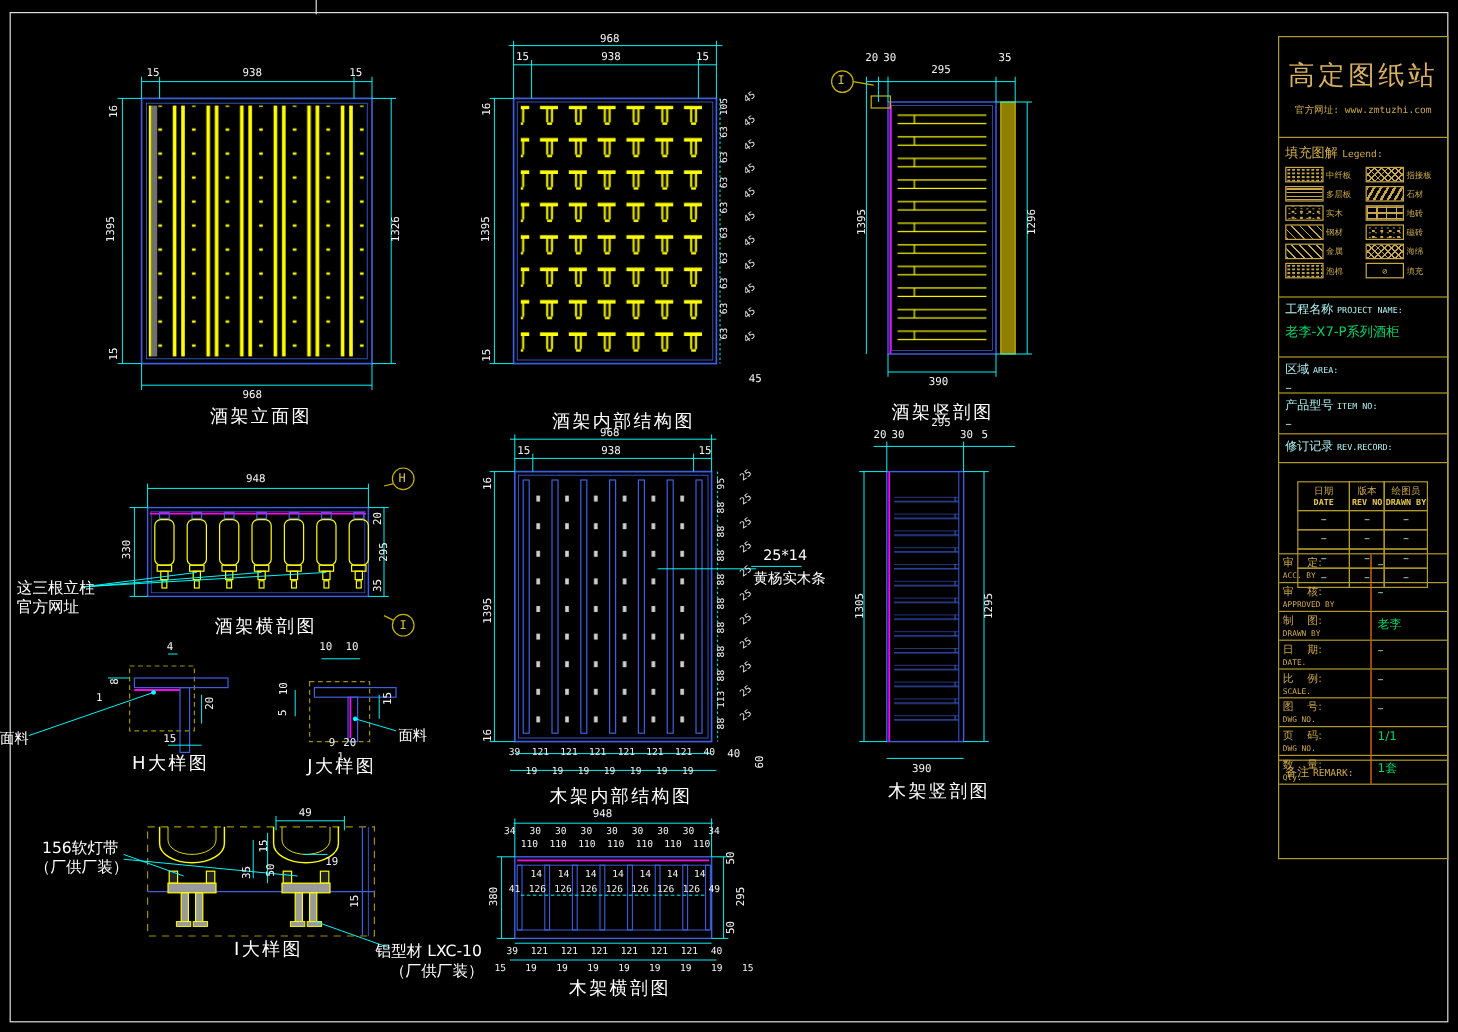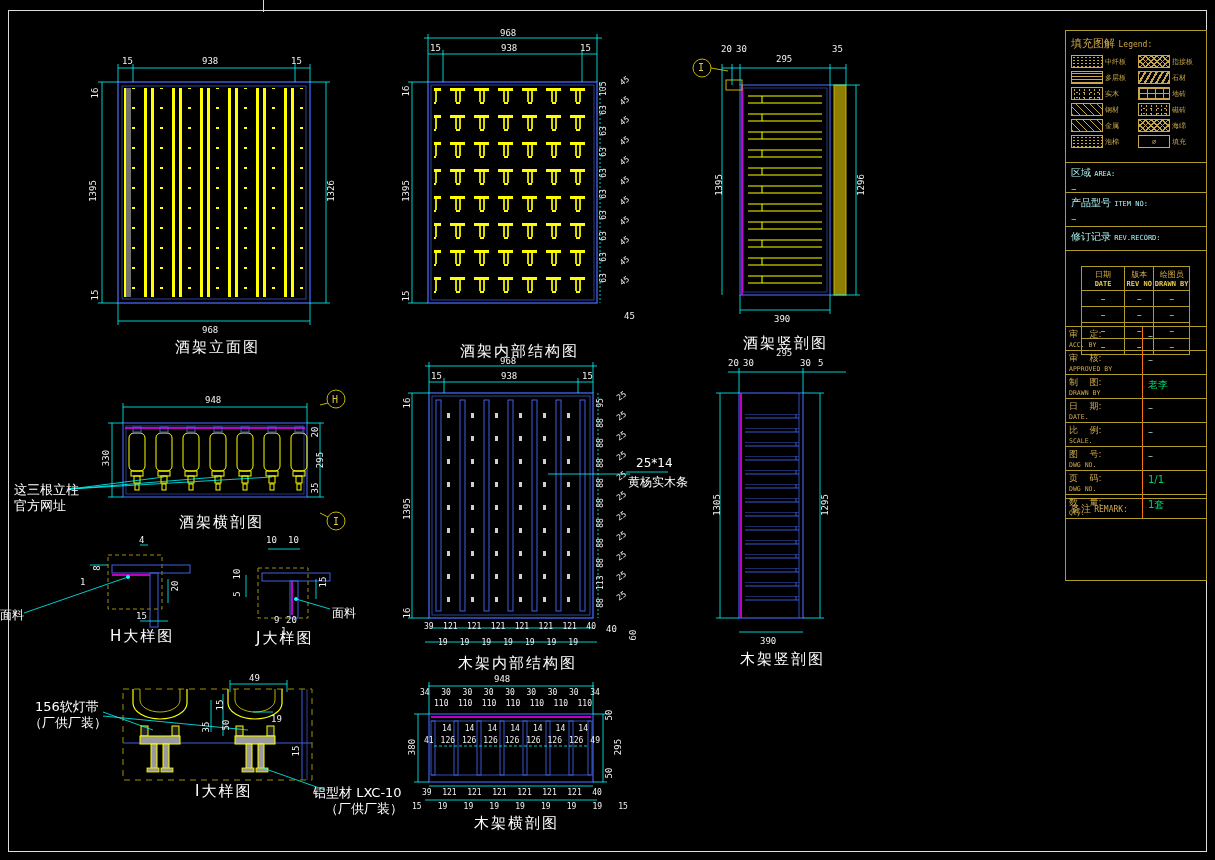--- a/index.html
+++ b/index.html
@@ -589,20 +589,24 @@
         <span>19</span>
         <span>19</span>
         <span>19</span>
         <span>19</span>
         <span>15</span>
       </div>
     <span class="vtitle" style="left:76px;top:142px">木架横剖图</span>
   </div>
 
   <div id="tpanel">
+    <div class="tb" style="height:85px">
+      <div class="brand">高定图纸站</div>
+      <div class="website">官方网址: www.zmtuzhi.com</div>
+    </div>
     <div class="tb" style="height:133px">
       <div class="legend-title">
         <span>填充图解</span>
         <span class="en">Legend:</span>
       </div>
       <div class="legend-grid">
         <div class="legend-item">
             <span class="swatch p-dots"></span>
             <span class="lbl">中纤板</span>
           </div>
@@ -644,20 +648,27 @@
           </div>
         <div class="legend-item">
             <span class="swatch p-dots"></span>
             <span class="lbl">泡棉</span>
           </div>
         <div class="legend-item">
             <span class="swatch">∅</span>
             <span class="lbl">填充</span>
           </div>
       </div>
+    </div>
+    <div class="tb" style="height:50px">
+      <div class="fld-label">
+        <span>工程名称</span>
+        <span class="en">PROJECT NAME:</span>
+      </div>
+      <div class="fld-value">老李-X7-P系列酒柜</div>
     </div>
     <div class="tb" style="height:30px">
       <div class="fld-label">
         <span>区域</span>
         <span class="en">AREA:</span>
       </div>
       <div class="fld-dash">–</div>
     </div>
     <div class="tb" style="height:34px">
       <div class="fld-label">

